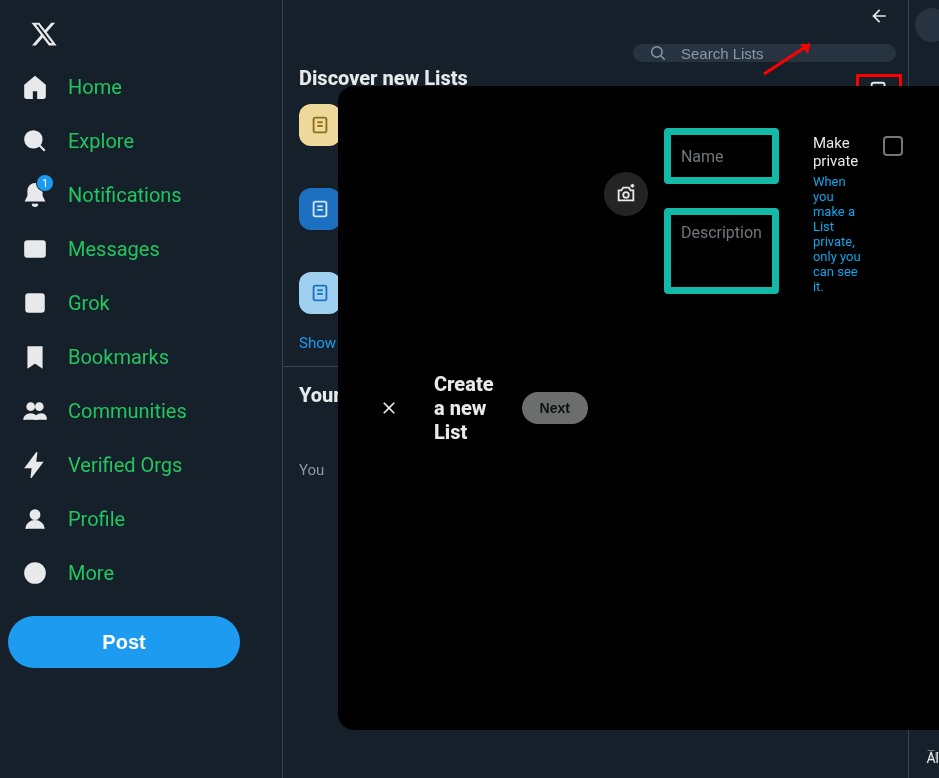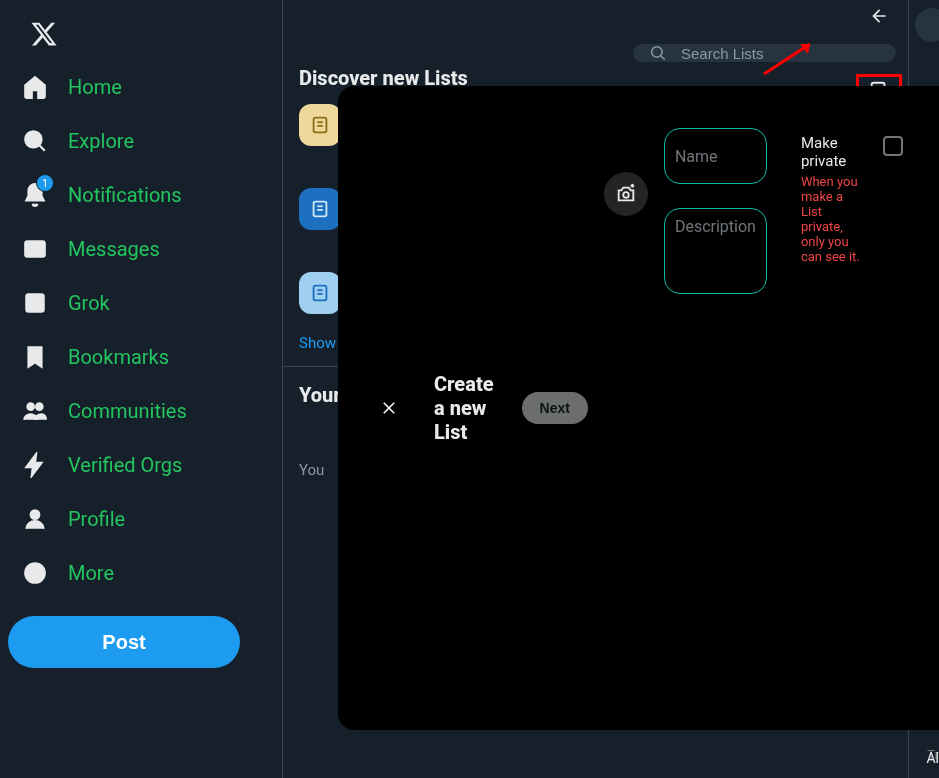--- a/index.html
+++ b/index.html
@@ -178,41 +178,41 @@
     background: #000;
   }
   .camera-btn {
     width:44px;height:44px;border-radius:50%;
     background: rgba(40,40,40,0.9);
     display:flex;align-items:center;justify-content:center;
     cursor:pointer;
   }
   .field-wrap { padding: 0 16px; }
   .field {
-    border:1px solid #14b8a6;
-    border-radius:16px;
+    border:7px solid #14b8a6;
+    border-radius:4px;
     padding: 8px 10px;
     margin-top: 24px;
   }
   .field label {
     display:block;
     color:#71767b;
     font-size:16px;
   }
   .field.name { height: 56px; display:flex; align-items:center;}
   .field.desc { height: 86px; }
   .private-row {
     display:flex;
     align-items:flex-start;
     justify-content:space-between;
     padding: 30px 18px 0;
     gap: 16px;
   }
   .private-text .pt-title { font-size:15px; color:#e7e9ea; }
-  .private-text .pt-sub { font-size:13px; color:#ef4444; margin-top:4px;}
+  .private-text .pt-sub { font-size:13px; color:#0ea5e9; margin-top:4px;}
   .checkbox {
     width:20px;height:20px;border:2px solid #71767b;border-radius:4px;
     cursor:pointer;
     flex-shrink:0;
     margin-top:2px;
   }
   
   .trending-hint { position:absolute; right:0; bottom:16px; color:#71767b; font-size:13px;}
   .trending-hint2 { position:absolute; right:0; bottom:12px; font-weight:400; font-size:14px;}
 </style>

